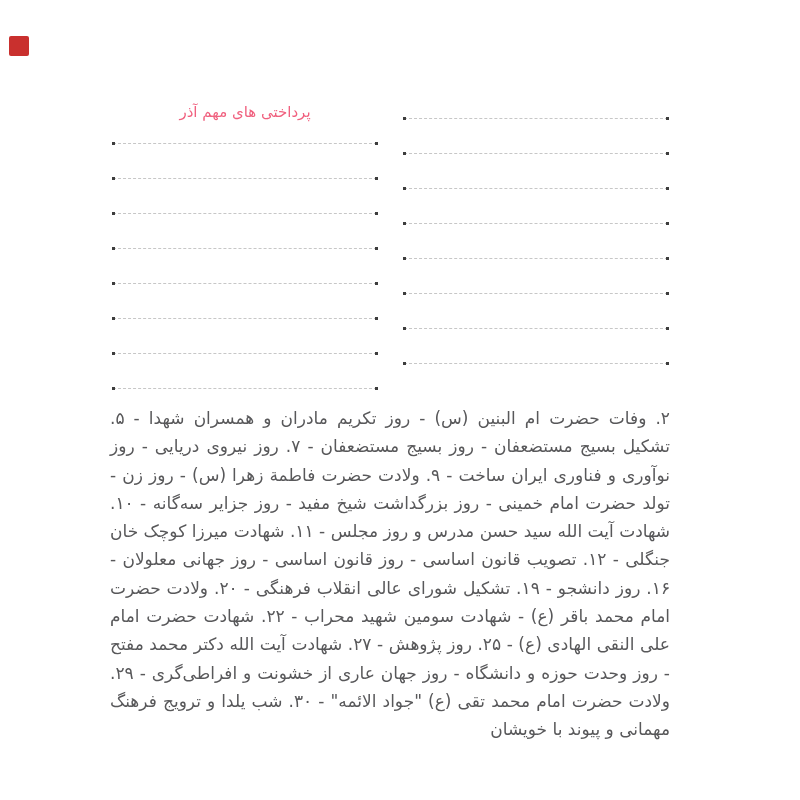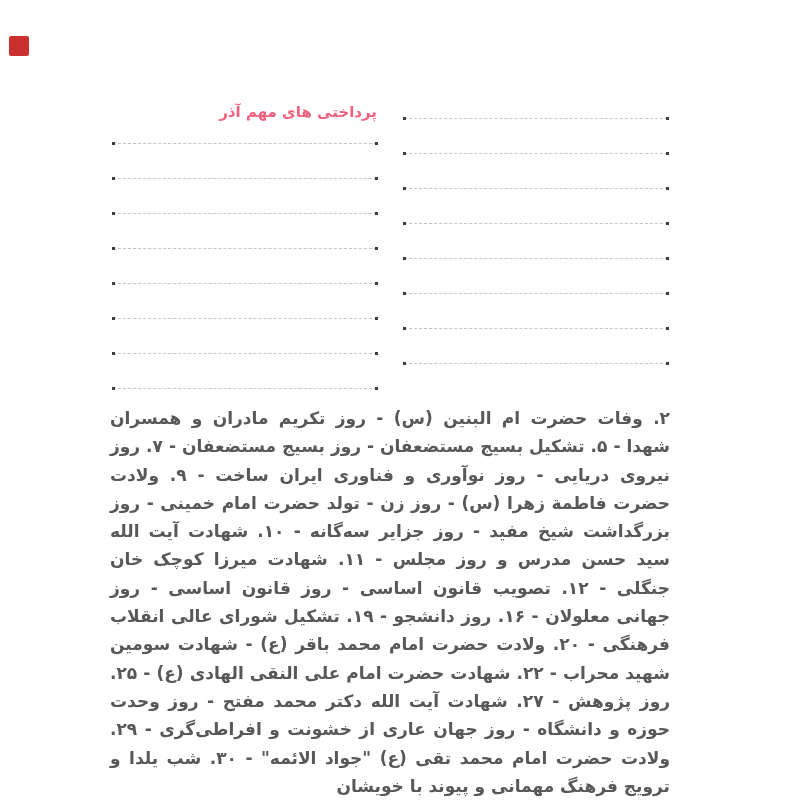--- a/index.html
+++ b/index.html
@@ -22,39 +22,39 @@
   .month-chip{
     position:absolute;left:9px;top:36px;width:20px;height:20px;
     background:var(--month_chip_red);border-radius:2px;
   }
   .columns{
     position:absolute;top:100px;right:132px;width:555px;
     display:flex;flex-direction:row;direction:rtl;gap:27px;
   }
   .col{flex:1 1 0;min-width:0;}
   .col-title{
-    font-size:15px;font-weight:bold;line-height:25px;
+    font-size:15px;font-weight:normal;line-height:25px;text-align:center;
     color:var(--accent_pink);white-space:nowrap;
   }
   .rules{padding-top:18px;}
   .rule{
     position:relative;height:0;border-top:1px dashed var(--rule_line);
     margin-bottom:34px;
   }
   .rule:last-child{margin-bottom:0;}
   .rule::before,.rule::after{
     content:"";position:absolute;top:-2px;width:3px;height:3px;
     background:var(--rule_dot);
   }
   .rule::before{right:-1px;}
   .rule::after{left:-1px;}
   .events{
     position:absolute;top:404px;right:130px;width:560px;
     direction:rtl;text-align:justify;text-align-last:right;
-    font-size:17px;line-height:28.3px;color:var(--body_text);font-weight:bold;
+    font-size:17px;line-height:28.3px;color:var(--body_text);
   }
 </style>
 </head>
 <body>
 
 <div class="page">
 
   <div class="month-chip"></div>
 
   <div class="columns">

